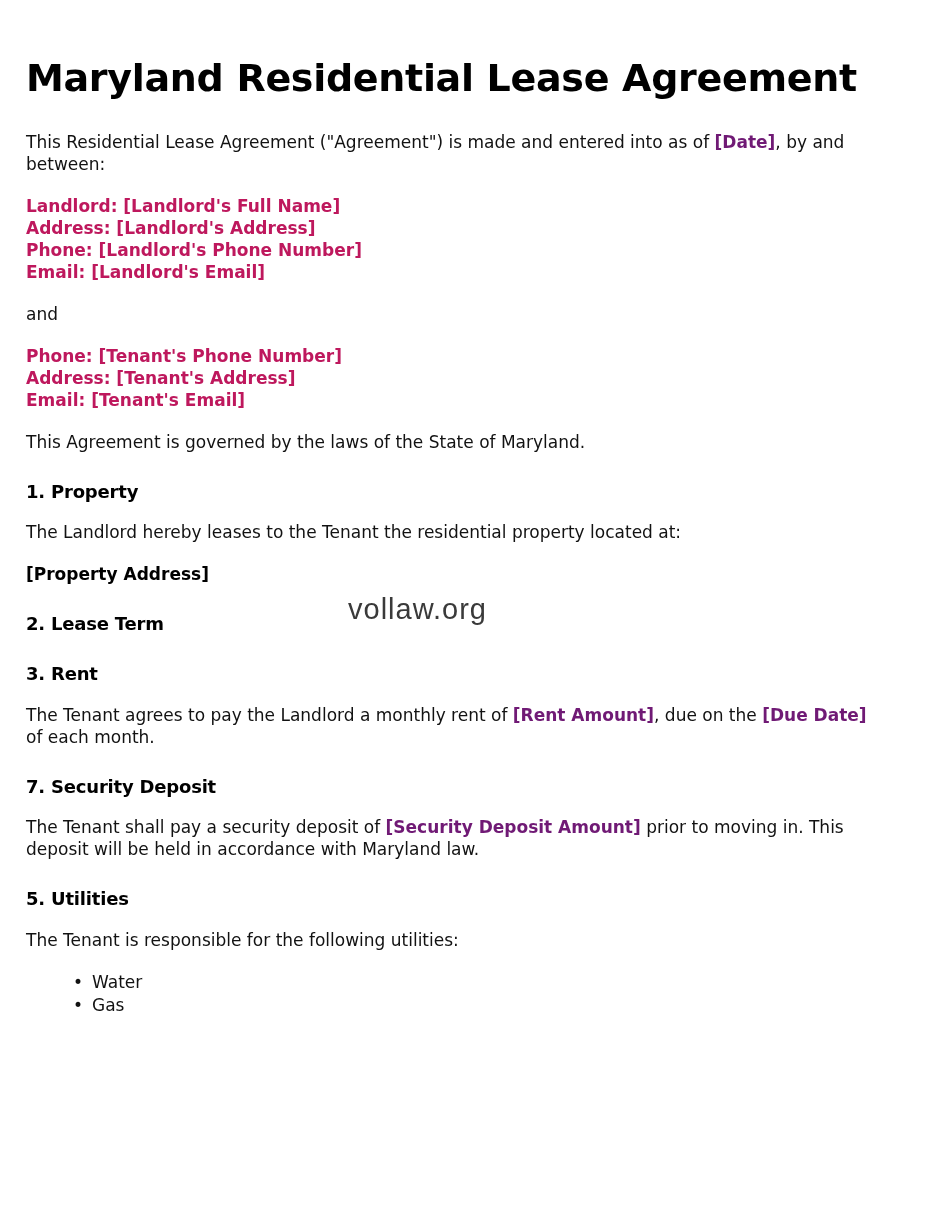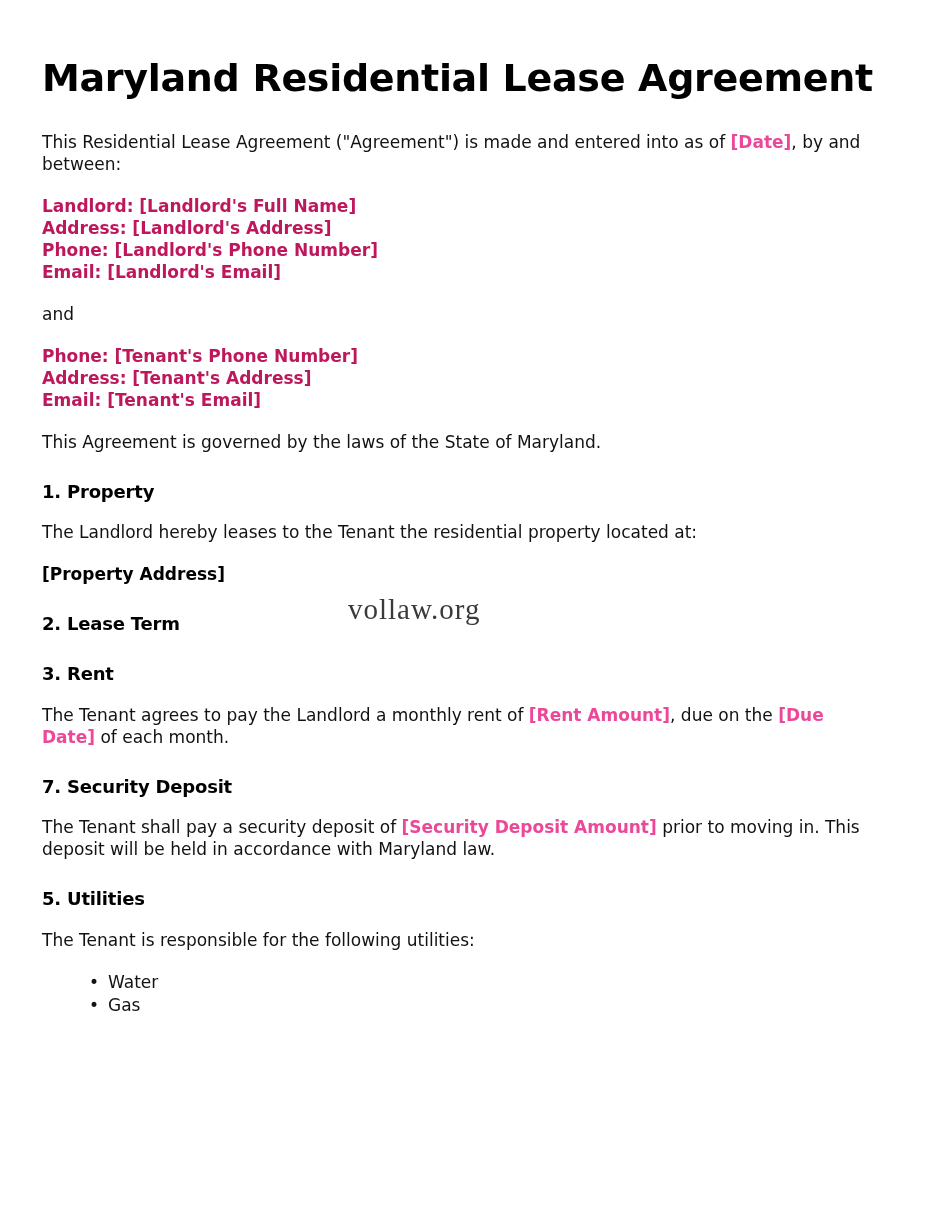--- a/index.html
+++ b/index.html
@@ -13,21 +13,21 @@
     font-family: "DejaVu Sans", "Liberation Sans", sans-serif;
     color: #111111;
     overflow: hidden;
     position: relative;
   }
   .page {
     position: relative;
     width: 943px;
     height: 1221px;
     box-sizing: border-box;
-    padding: 56px 66px 0 42px;
+    padding: 56px 66px 0 26px;
   }
   .doc-title {
     font-size: 38px;
     font-weight: bold;
     line-height: 1.18;
     letter-spacing: -0.3px;
     margin: 0 0 30px 0;
     color: #000000;
   }
   p.para {
@@ -67,21 +67,21 @@
   .placeholder-line {
     font-size: 17px;
     line-height: 22px;
     font-weight: bold;
     margin: 0 0 20px 0;
     color: #000000;
     position: relative;
   }
   b.ph {
     font-weight: bold;
-    color: #ec4899;
+    color: #701a75;
   }
   ul.util-list {
     margin: 12px 0 0 0;
     padding-left: 47px;
     list-style: none;
   }
   ul.util-list li {
     font-size: 17px;
     line-height: 23px;
     color: #121212;
@@ -94,21 +94,21 @@
     left: 0;
     top: 0;
     font-size: 17px;
     line-height: 23px;
     color: #121212;
   }
   .watermark {
     position: absolute;
     left: 348px;
     top: 593px;
-    font-family: Liberation Serif, serif;
+    font-family: Liberation Sans, sans-serif;
     font-size: 29px;
     letter-spacing: 1px;
     color: #3a3a3a;
     white-space: nowrap;
     pointer-events: none;
     user-select: none;
   }
 </style>
 </head>
 <body>

